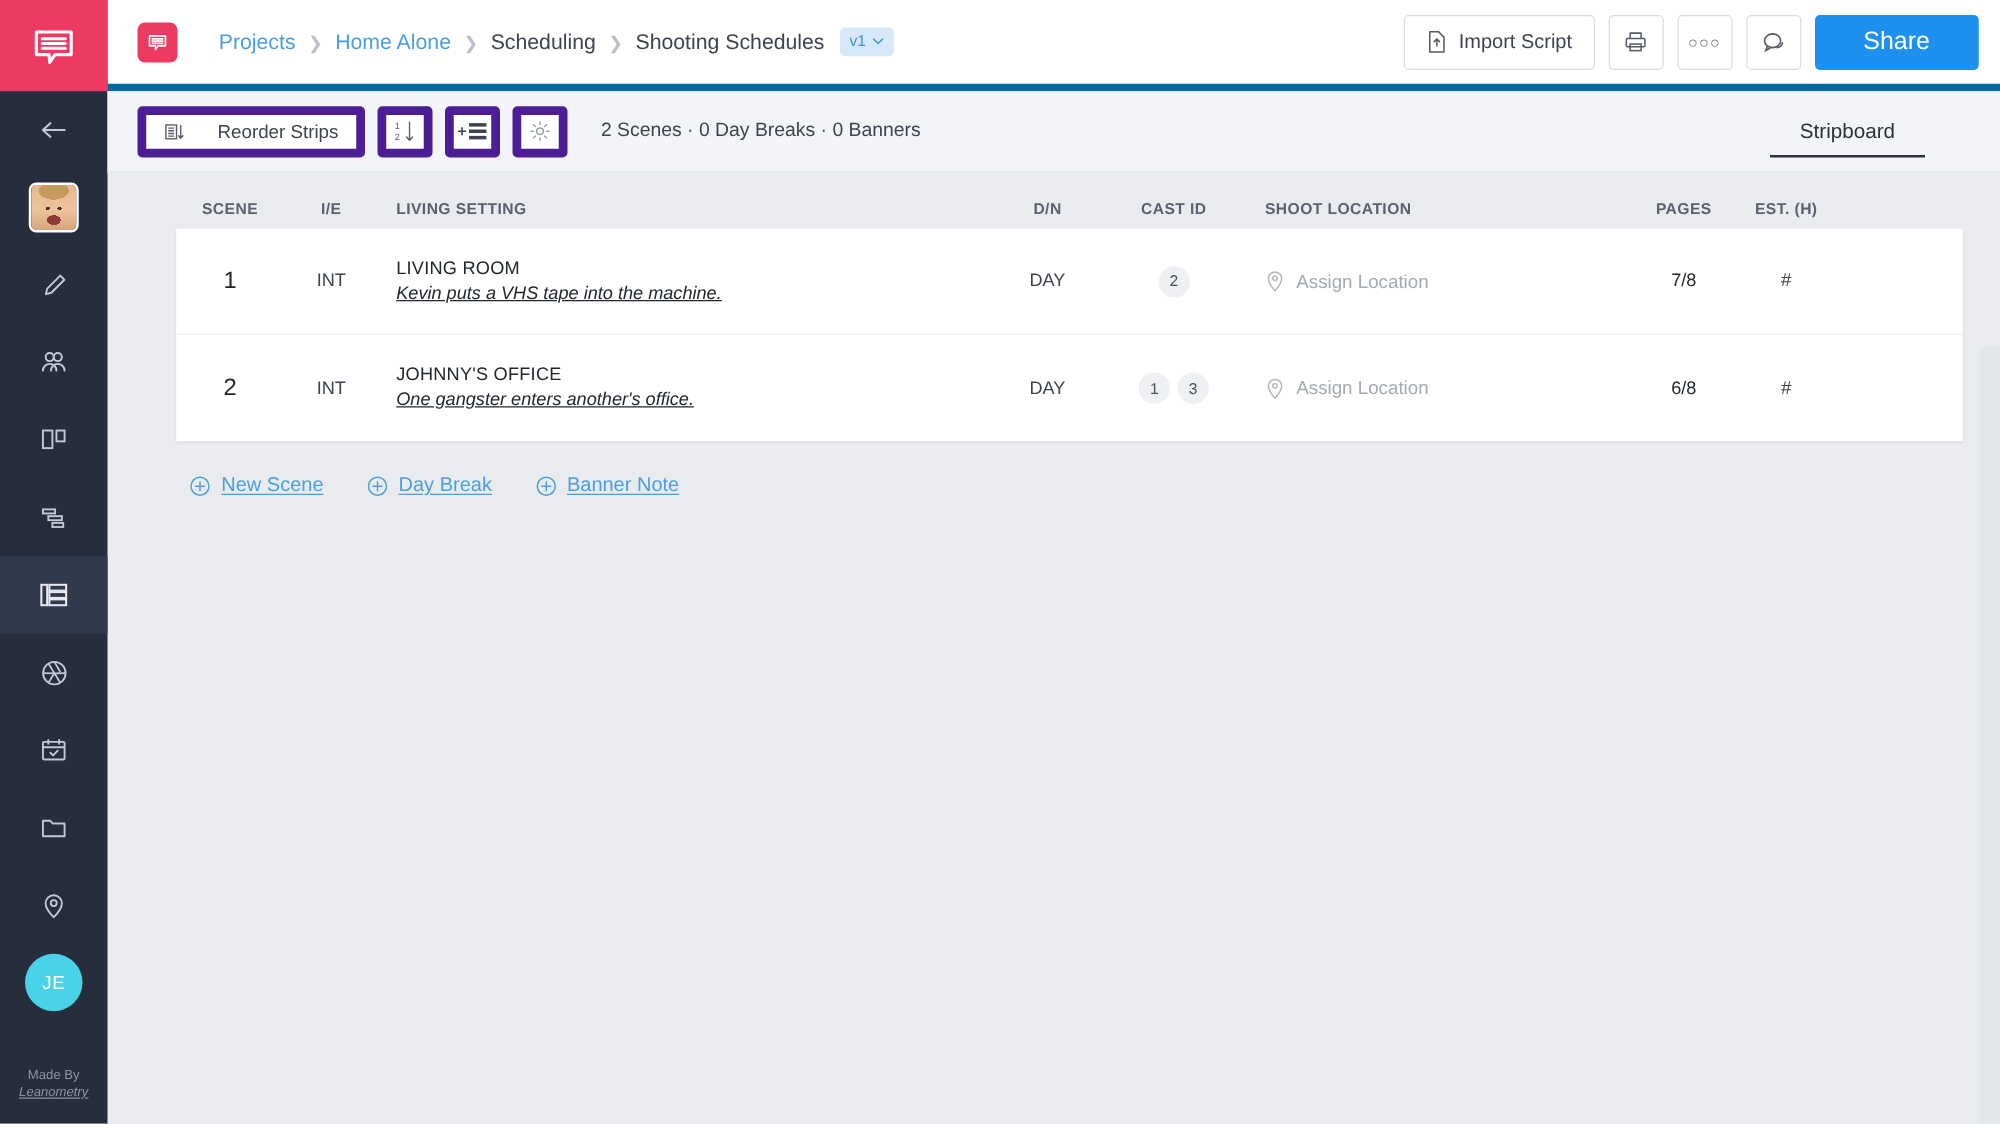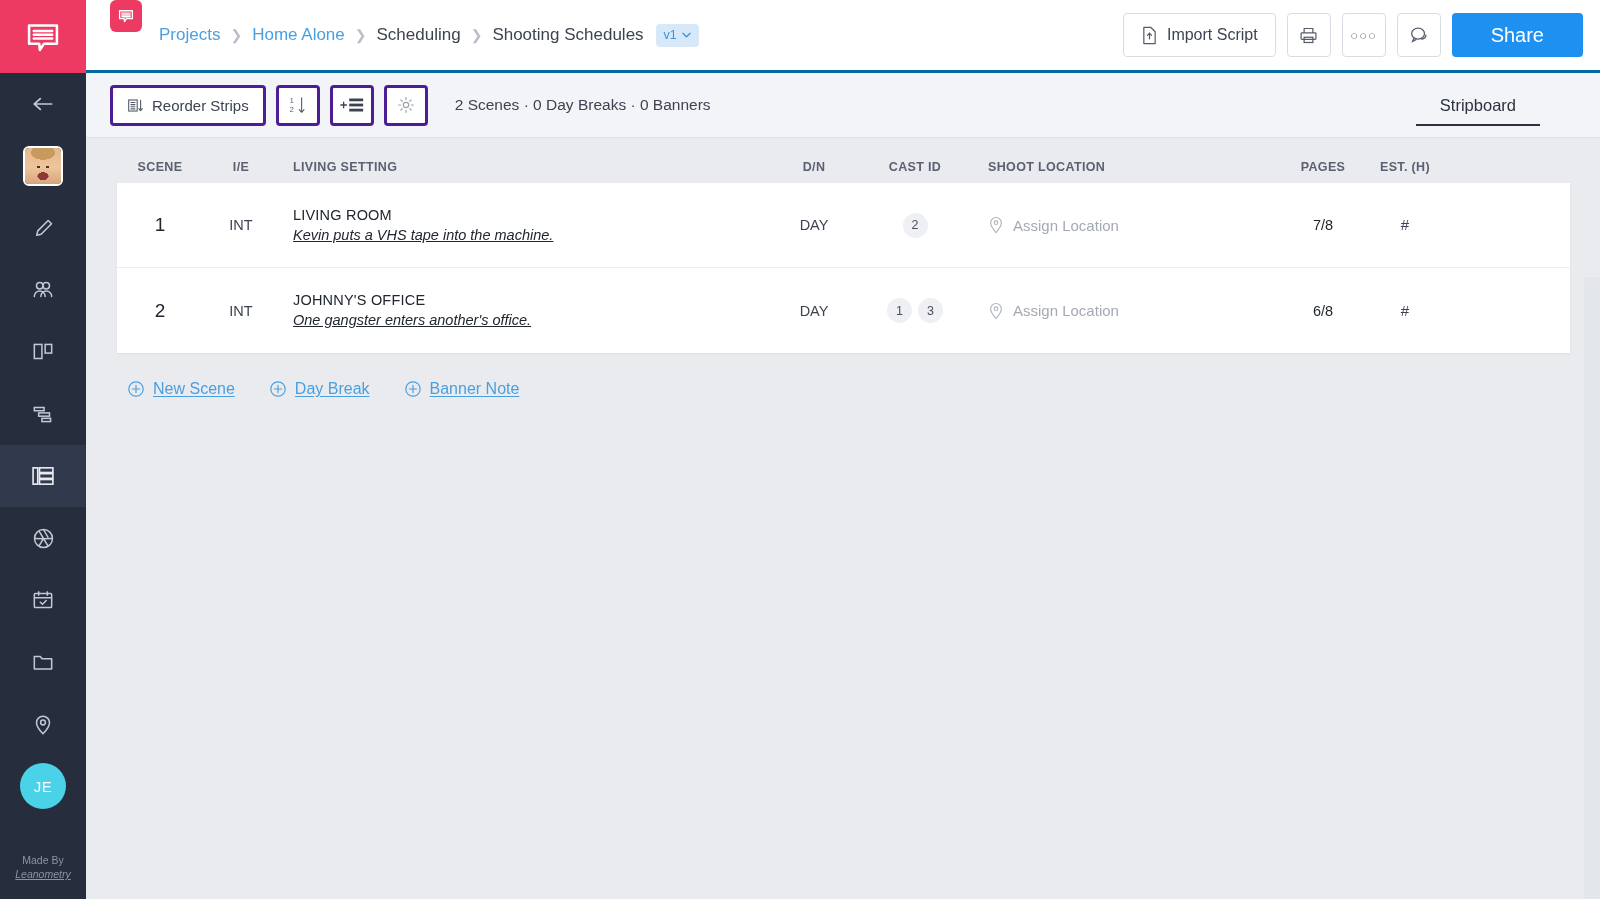--- a/index.html
+++ b/index.html
@@ -54,22 +54,23 @@
     position: absolute; bottom: 18px; left: 0; width: 86px;
     text-align: center; color: #8b93a4; font-size: 10.5px; line-height: 14px;
   }
   .rail-made u { text-decoration: underline; font-style: italic; }
 
   
   .main { flex: 1; height: 899px; display: flex; flex-direction: column; background: #e9ebef; }
 
   .topbar {
     height: 73px; min-height: 73px; background: #fff;
-    display: flex; padding: 0 17px 0 24px;
-    border-bottom: 3px solid #0369a1;
+    display: flex; align-items: center; padding: 0 17px 0 24px;
+    border-bottom: 6px solid #0369a1;
+    gap: 16px;
   }
   .crumb-logo {
     width: 32px; height: 32px; border-radius: 6px; background: #ec3a63;
     display: flex; align-items: center; justify-content: center; margin-right: 17px;
   }
   .crumbs { display: flex; align-items: center; font-size: 17px; }
   .crumb { color: #4a9fe0; cursor: pointer; }
   .crumb.dark { color: #3d4351; }
   .crumb-sep { color: #b9bec8; margin: 0 10px; font-size: 14px; }
   .ver-badge {
@@ -96,22 +97,22 @@
   }
   .dots { letter-spacing: 1px; font-size: 13px; color: #6b707c; }
 
   
   .subbar {
     height: 65px; min-height: 65px; background: #f2f4f7;
     display: flex; align-items: center; padding: 0 0 0 24px;
     border-bottom: 1px solid #e0e3e9; position: relative;
   }
   .tb-btn {
-    height: 41px; border: 3px solid #4c1d95; border-radius: 4px; background: #fff;
-    display: flex; align-items: center; justify-content: center; gap: 8px;
+    height: 41px; border: 7px solid #4c1d95; border-radius: 4px; background: #fff;
+    display: flex; align-items: center; justify-content: center; gap: 26px;
     padding: 0 14px; font-size: 15px; color: #3d4351; cursor: pointer;
     margin-right: 10px;
   }
   .tb-btn.sq { width: 44px; padding: 0; }
   .counts { margin-left: 17px; font-size: 15.5px; color: #3d4351; }
   .tabs { margin-left: auto; display: flex; align-items: center; height: 65px; padding-right: 60px; }
   .tab {
     font-size: 16.5px; color: #9aa0ab; padding: 0 24px; height: 65px;
     display: flex; align-items: center; cursor: pointer; position: relative;
   }
@@ -168,21 +169,21 @@
   .addbar { display: flex; gap: 34px; padding: 27px 0 0 10px; }
   .add-link {
     display: flex; align-items: center; gap: 8px; color: #4a9fe0;
     font-size: 16px; cursor: pointer;
   }
   .add-link .lbl { text-decoration: underline; text-underline-offset: 2px; }
   .scrollbar-gutter {
     position: absolute; right: 0; top: 139px; width: 16px; height: 760px;
     background: #e3e6eb;
   }
-  .main-inner { position: relative; flex: 1; }
+  .main-inner { position: relative; flex: 1; margin-left: 24px; }
 </style>
 </head>
 <body>
 
 <div class="app">
 
   <div class="rail">
     <div class="rail-logo">
       <svg width="38" height="38" viewBox="0 0 24 24" fill="none" stroke="#fff" stroke-width="1.6">
         <path d="M3.2 4.8h17.6v11.4H12.6L10 20.2l-.4-4H3.2z" stroke-linejoin="round"></path>

